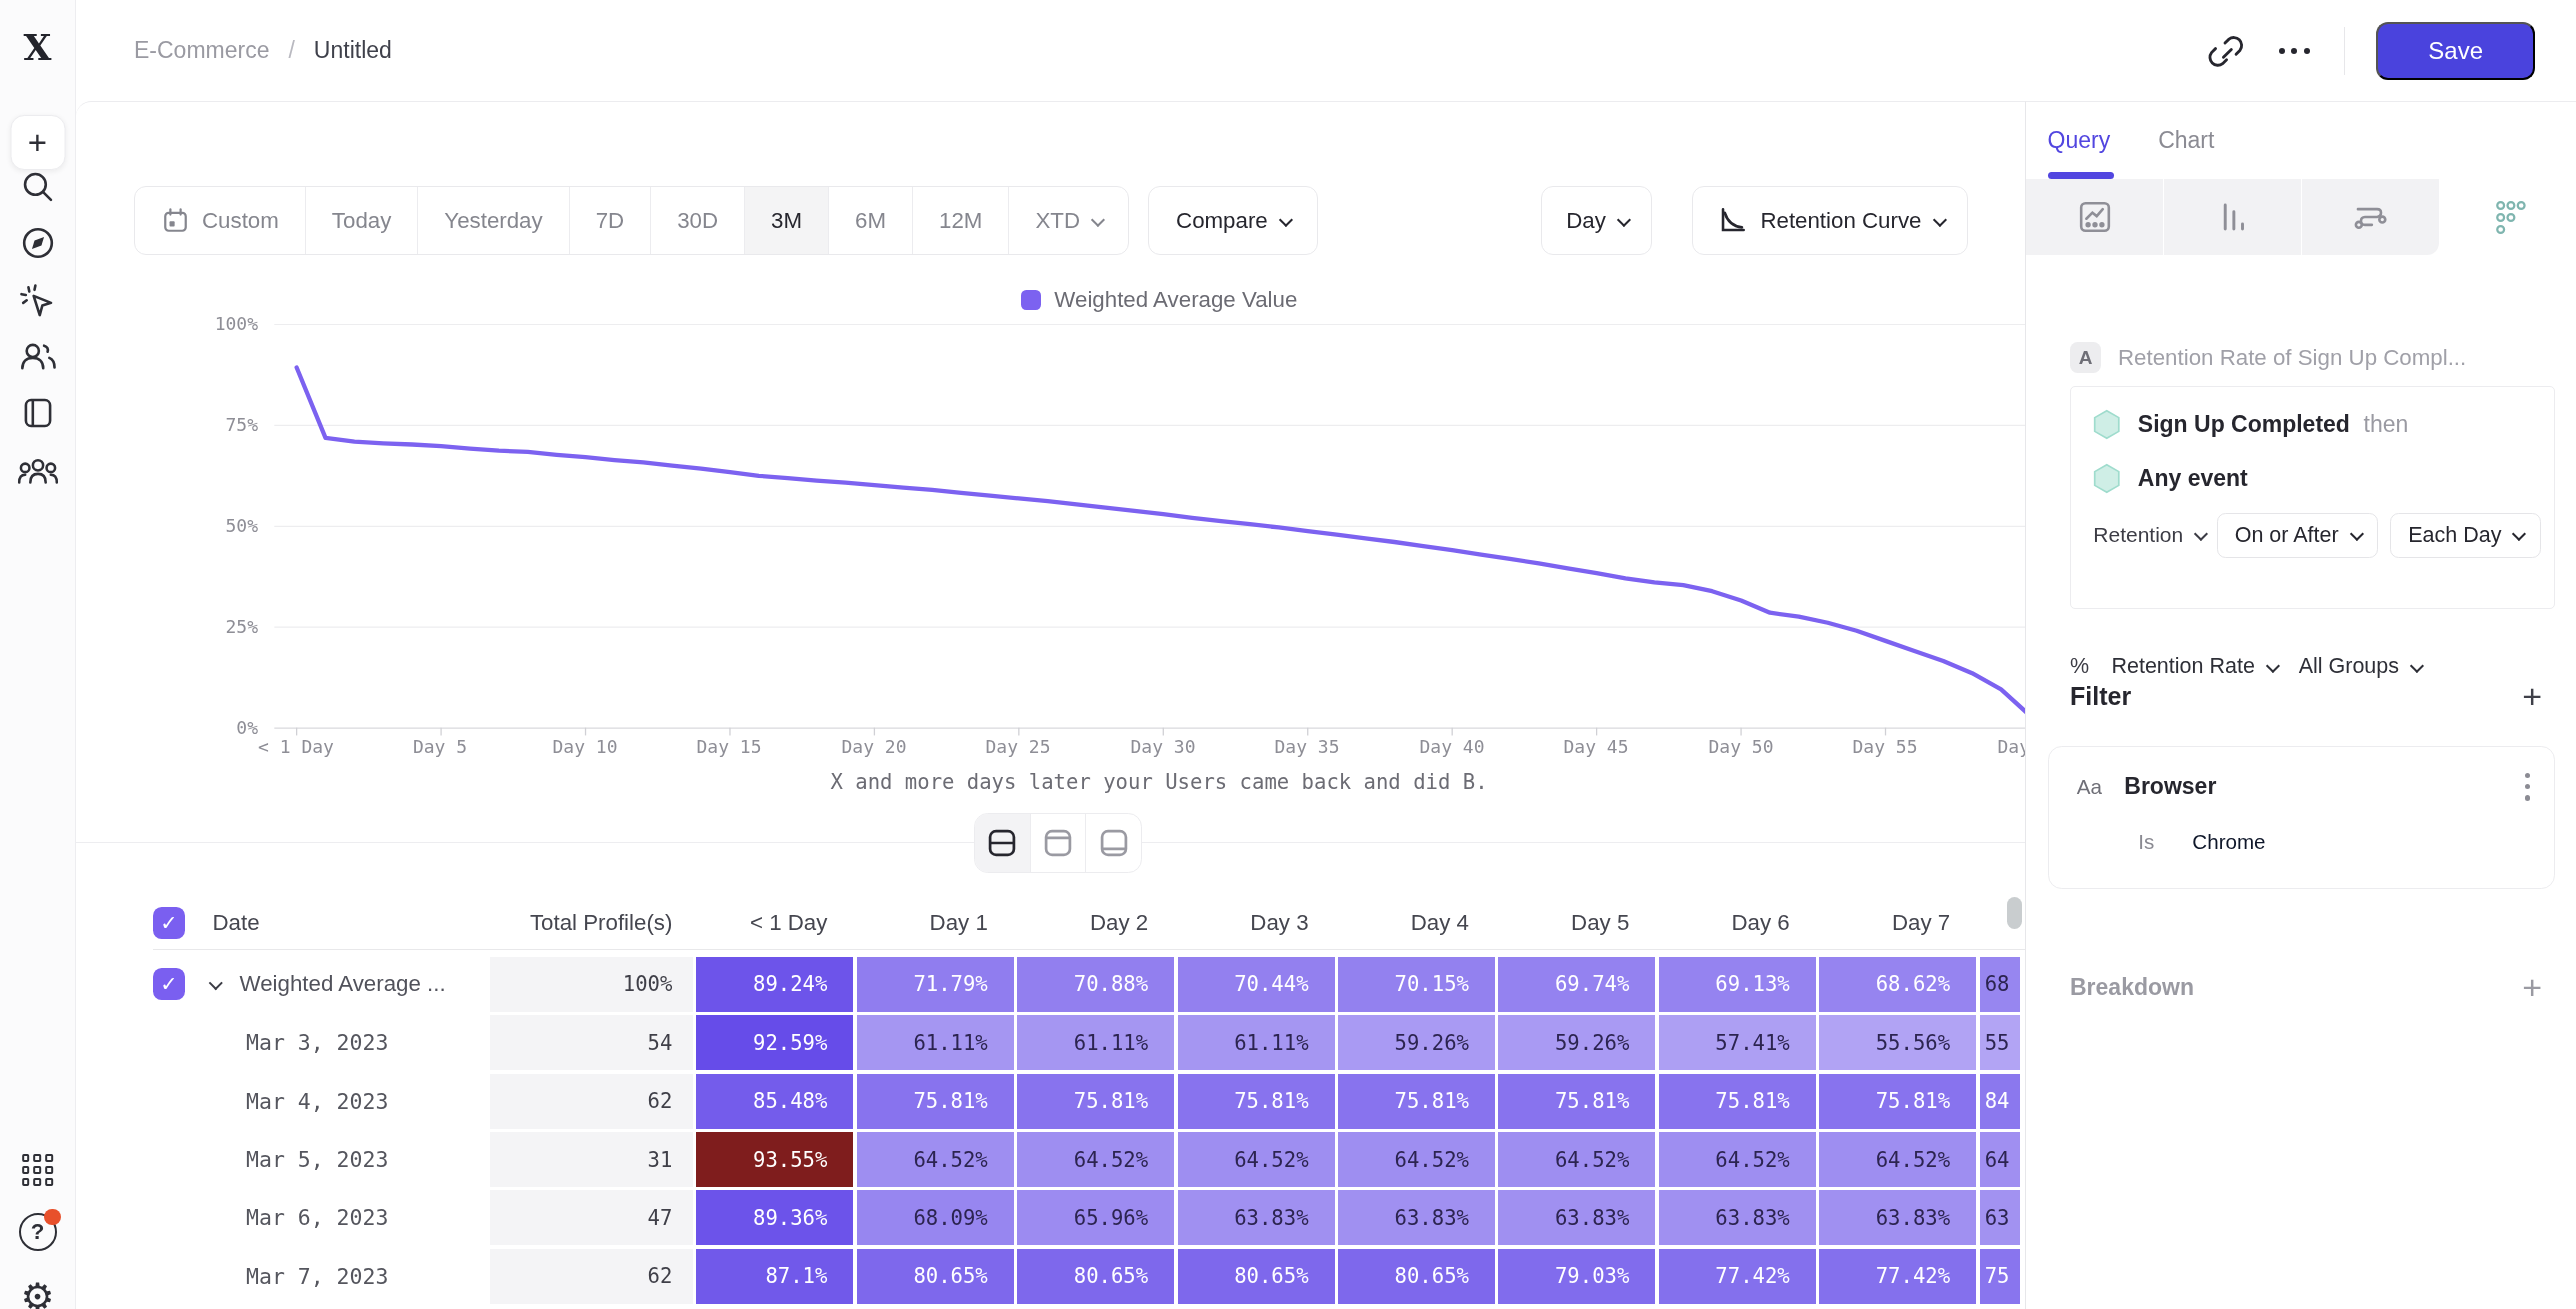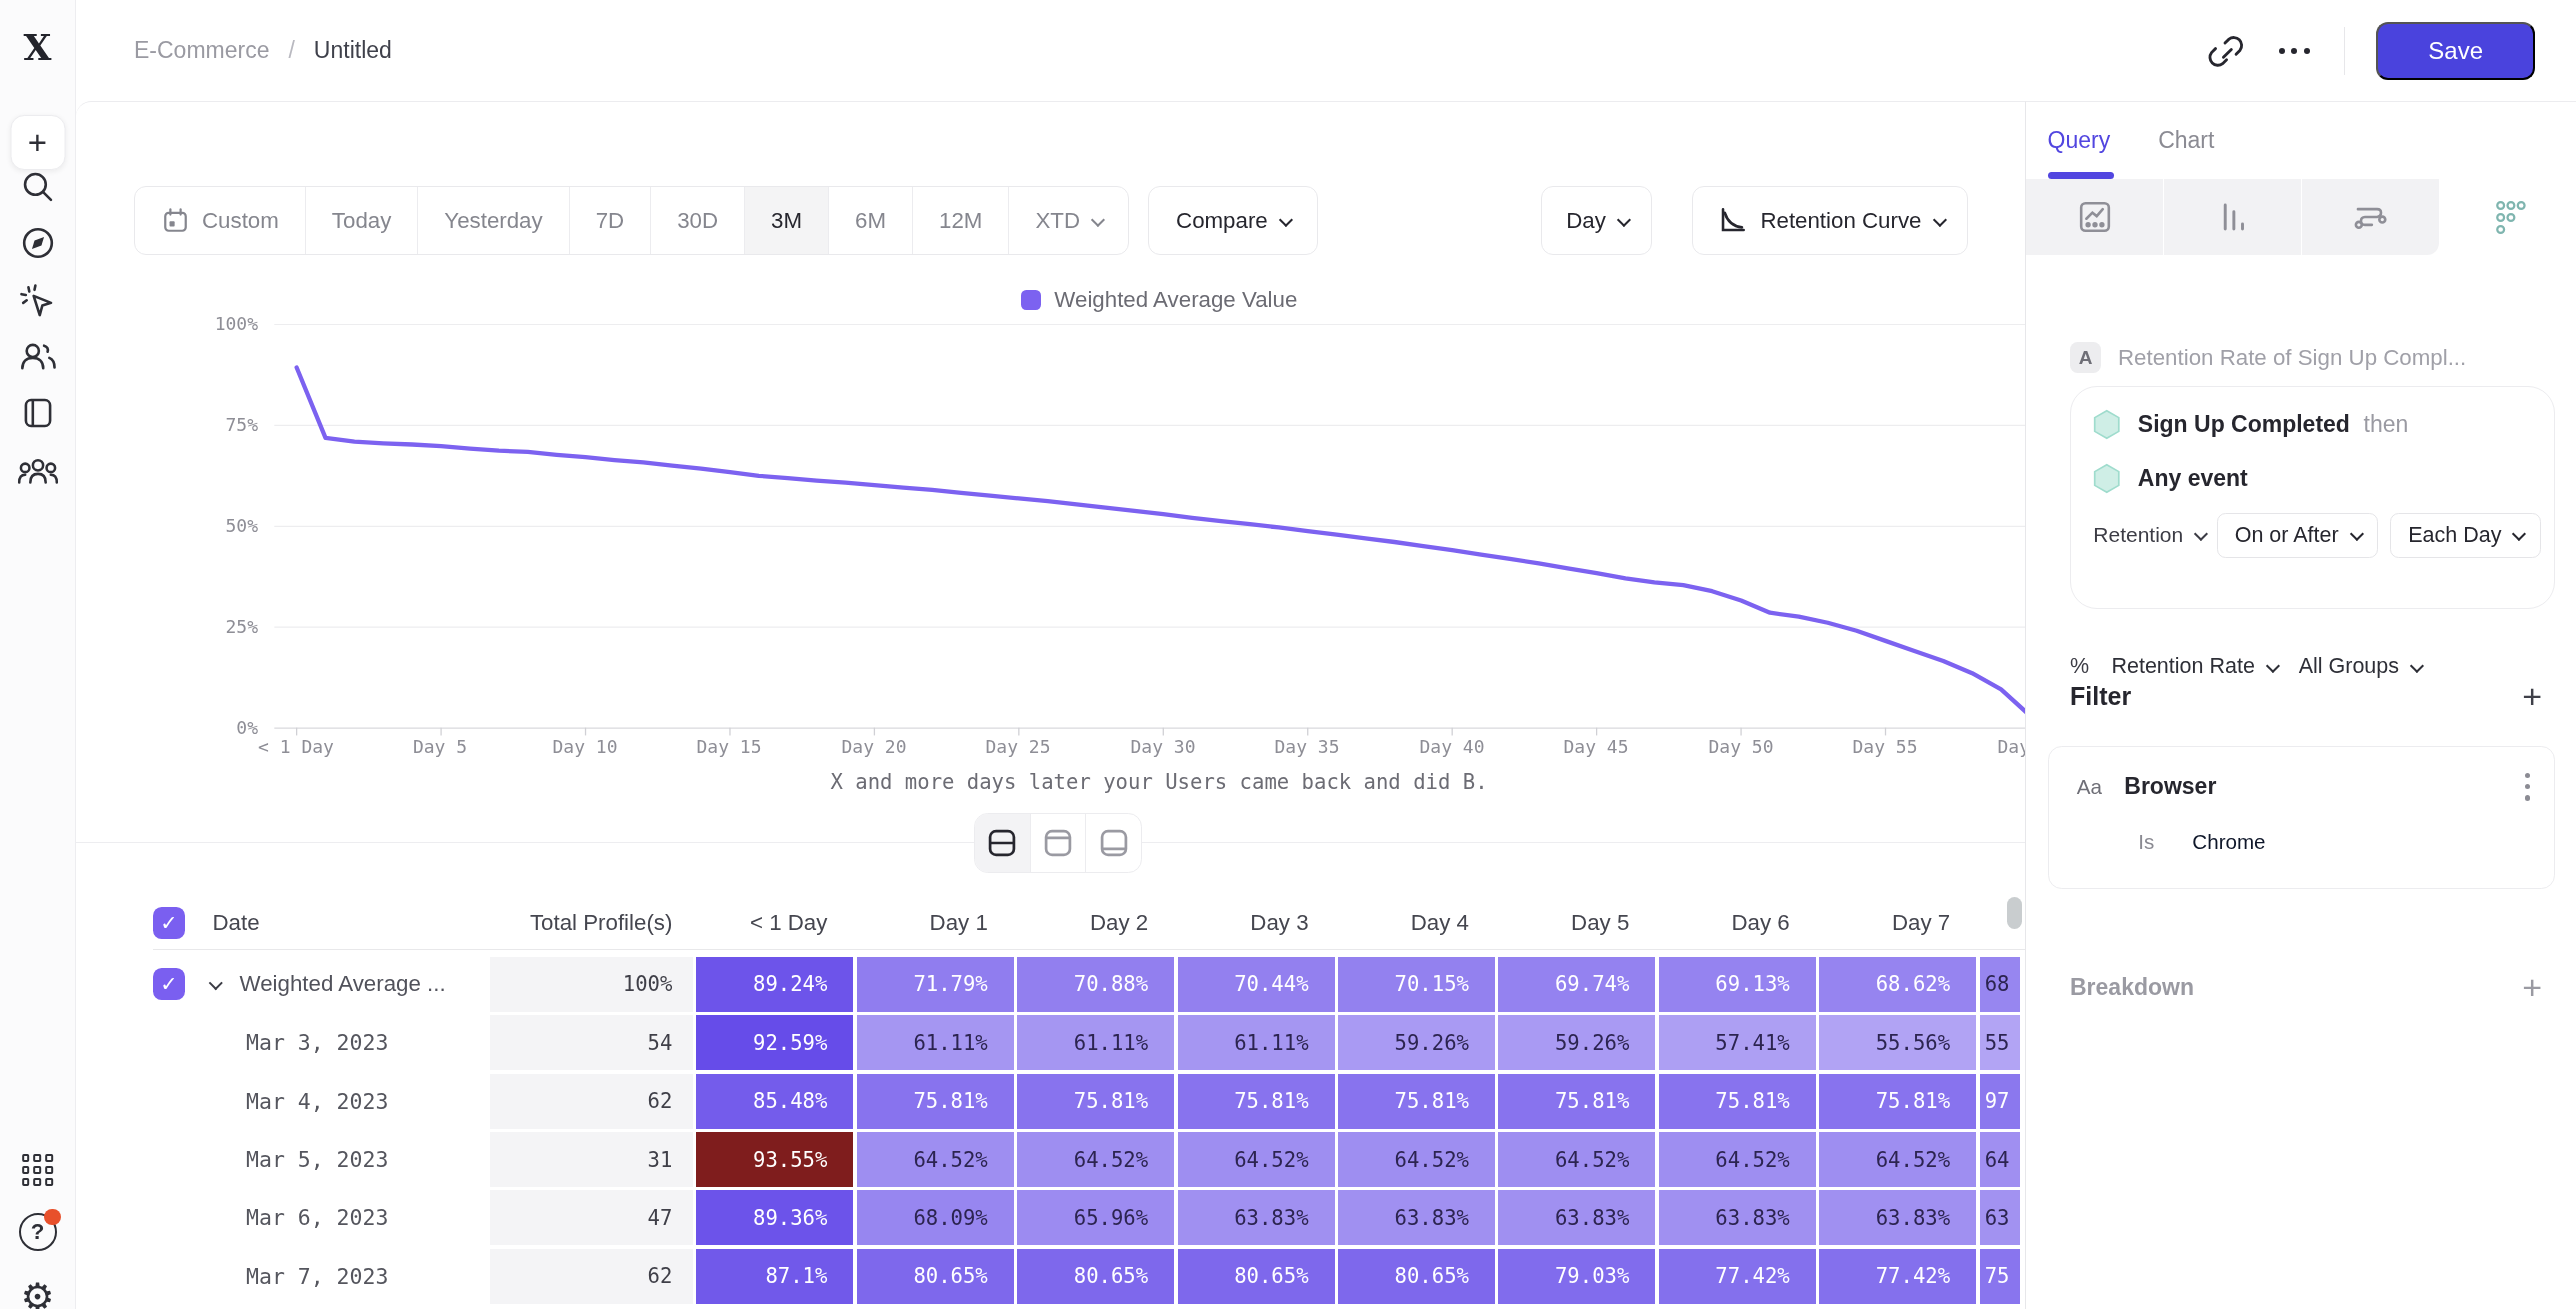--- a/index.html
+++ b/index.html
@@ -94,21 +94,21 @@
   .ptab.inactive { color:#8b8b93; }
   .ptab.active::after { content:""; position:absolute; left:0; right:-3.4px; bottom:0; height:6.9px; border-radius:5.2px; background:#5246e0; }
   #chart-tabs { position:absolute; left:0; top:77px; width:551px; height:76px; display:flex; }
   .ctab { flex:1; background:#f2f2f4; border-right:1.7px solid #fff; display:flex; align-items:center; justify-content:center; color:#8f8f97; }
   .ctab:nth-child(3) { border-right:none; border-radius:0 0 12px 0; }
   .ctab.active { background:#fff; color:#7fb5af; }
 
   #query-head { position:absolute; left:44px; top:240px; display:flex; align-items:center; gap:17px; }
   #query-badge { width:31px; height:31px; border-radius:7.7px; background:#ededef; color:#6f6f77; font-size:19px; font-weight:700; display:flex; align-items:center; justify-content:center; }
   #query-title { font-size:22.3px; color:#a0a0a8; white-space:nowrap; }
-  #query-card { position:absolute; left:44px; top:284px; width:485px; height:223px; border:0.9px solid #ececef; border-radius:27px; background:#fff; }
+  #query-card { position:absolute; left:44px; top:284px; width:485px; height:223px; border:0.9px solid #ececef; border-radius:5px; background:#fff; }
   .step { display:flex; align-items:center; gap:17px; margin:22.3px 0 0 22.3px; }
   .hexagon { width:27.5px; height:31px; flex:none; }
   .step-label { font-size:23px; font-weight:600; color:#26262e; white-space:nowrap; }
   .step-suffix { font-size:23px; color:#9a9aa2; margin-left:-3.4px; }
   #card-controls { display:flex; align-items:center; margin:19px 0 0 22.3px; gap:12px; }
   .plain-dd { display:flex; align-items:center; gap:12px; font-size:21px; color:#3c3c45; white-space:nowrap; }
   .box-dd { height:45px; border:0.9px solid #e5e5e8; border-radius:8.6px; display:flex; align-items:center; gap:12px; padding:16px 17px; font-size:21.5px; color:#26262e; white-space:nowrap; background:#fff; }
   #measure-row { position:absolute; left:44px; top:552px; display:flex; align-items:center; gap:22.3px; font-size:21.5px; color:#26262e; }
   #measure-row .pct { font-size:21.5px; color:#3c3c45; }
   .inline-dd { display:flex; align-items:center; gap:12px; font-weight:500; color:#2e2f37; white-space:nowrap; }
@@ -440,21 +440,21 @@
             </div>
             <div class="c-total mono">62</div>
             <div class="c-val mono" style="background: rgb(116, 92, 235); color: rgb(255, 255, 255);">85.48%</div>
             <div class="c-val mono" style="background: rgb(136, 115, 238); color: rgb(255, 255, 255);">75.81%</div>
             <div class="c-val mono" style="background: rgb(136, 115, 238); color: rgb(255, 255, 255);">75.81%</div>
             <div class="c-val mono" style="background: rgb(136, 115, 238); color: rgb(255, 255, 255);">75.81%</div>
             <div class="c-val mono" style="background: rgb(136, 115, 238); color: rgb(255, 255, 255);">75.81%</div>
             <div class="c-val mono" style="background: rgb(136, 115, 238); color: rgb(255, 255, 255);">75.81%</div>
             <div class="c-val mono" style="background: rgb(136, 115, 238); color: rgb(255, 255, 255);">75.81%</div>
             <div class="c-val mono" style="background: rgb(136, 115, 238); color: rgb(255, 255, 255);">75.81%</div>
-            <div class="c-part mono" style="background: rgb(139, 120, 238); color: rgb(255, 255, 255);">97</div>
+            <div class="c-part mono" style="background: rgb(139, 120, 238); color: rgb(255, 255, 255);">84</div>
           </div>
           <div class="trow drow">
             <div class="c-date">
               <span class="row-date mono">Mar 5, 2023</span>
             </div>
             <div class="c-total mono">31</div>
             <div class="c-val mono" style="background: #7f1d1d; color: rgb(255, 255, 255);">93.55%</div>
             <div class="c-val mono" style="background: rgb(158, 142, 241); color: rgb(44, 36, 80);">64.52%</div>
             <div class="c-val mono" style="background: rgb(158, 142, 241); color: rgb(44, 36, 80);">64.52%</div>
             <div class="c-val mono" style="background: rgb(158, 142, 241); color: rgb(44, 36, 80);">64.52%</div>

